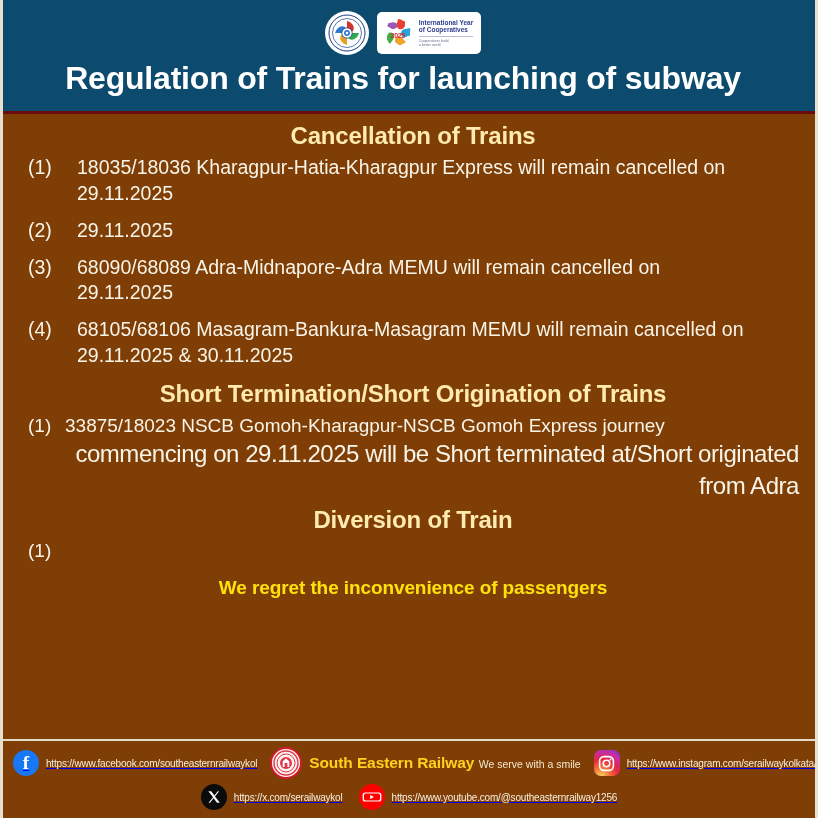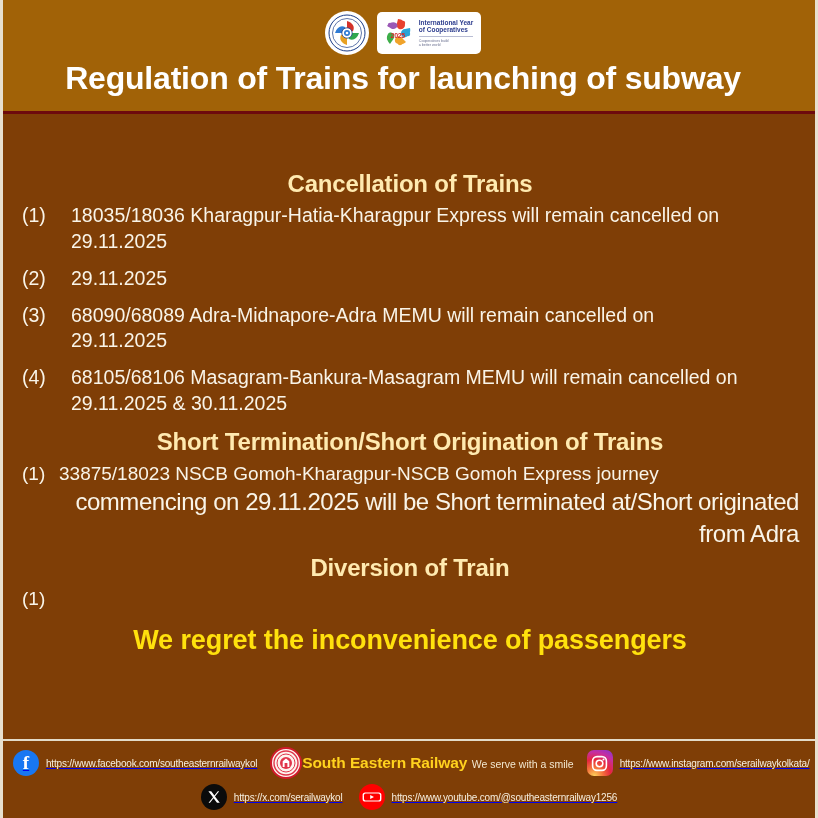--- a/index.html
+++ b/index.html
@@ -19,21 +19,21 @@
     background: #7f3e06;
     overflow: hidden;
     border-left: 3px solid #e8e0cf;
     border-right: 3px solid #e8e0cf;
     display: flex;
     flex-direction: column;
   }
 
   
   .header {
-    background: #a16207;
+    background: #0c4a6e;
     flex: 0 0 auto;
     padding: 10px 12px 8px 0;
     border-bottom: 3px solid #6d0a0d;
   }
   .logo-row {
     display: flex;
     align-items: center;
     justify-content: center;
     gap: 8px;
     height: 46px;
@@ -95,23 +95,22 @@
     line-height: 1.17;
     text-align: center;
     padding: 0 26px 6px 26px;
     letter-spacing: -0.2px;
     font-stretch: condensed;
   }
 
   
   .content {
     flex: 1 1 auto;
-    padding: 4px 16px 0 18px;
+    padding: 4px 16px 0 24px;
     color: #f7f1e4;
-    margin-top: 48px;
   }
 
   .section-heading {
     text-align: center;
     color: #ffeab0;
     font-size: 24px;
     font-weight: bold;
     line-height: 1.18;
     margin: 4px 0 4px 0;
     letter-spacing: -0.2px;
@@ -146,21 +145,21 @@
   .items.tight .item .body .l2 {
     text-align: right;
     letter-spacing: -0.45px;
     font-size: 24px;
   }
 
   .regret {
     text-align: center;
     color: #ffe10d;
     font-weight: bold;
-    font-size: 27px;
+    font-size: 19px;
     letter-spacing: -0.1px;
     margin: 14px 0 12px 0;
   }
 
   
   .footer {
     flex: 0 0 auto;
     border-top: 2px solid #e3dbc8;
     padding: 6px 10px 8px 10px;
     background: #7f3e06;
@@ -201,21 +200,21 @@
     font-size: 9px; letter-spacing: -0.3px;
   }
   .ic-ig {
     background:
       radial-gradient(circle at 28% 100%, #fdd35c 0%, #f46f3a 28%, #e6263f 52%, #c62ea0 74%, #7a37d8 100%);
     border-radius: 7px;
   }
   .ic-ig svg { display:block; }
 
   .ser-brand {
-    display: flex; align-items: center; 
+    display: flex; align-items: center; gap: 7px;
     margin: 0 6px;
     flex: 0 0 auto;
   }
   .ser-logo {
     width: 32px; height: 32px; border-radius: 50%;
     background: #fdf4ef;
     border: 2px solid #d01a2a;
     display:flex; align-items:center; justify-content:center;
     flex: 0 0 auto;
   }

